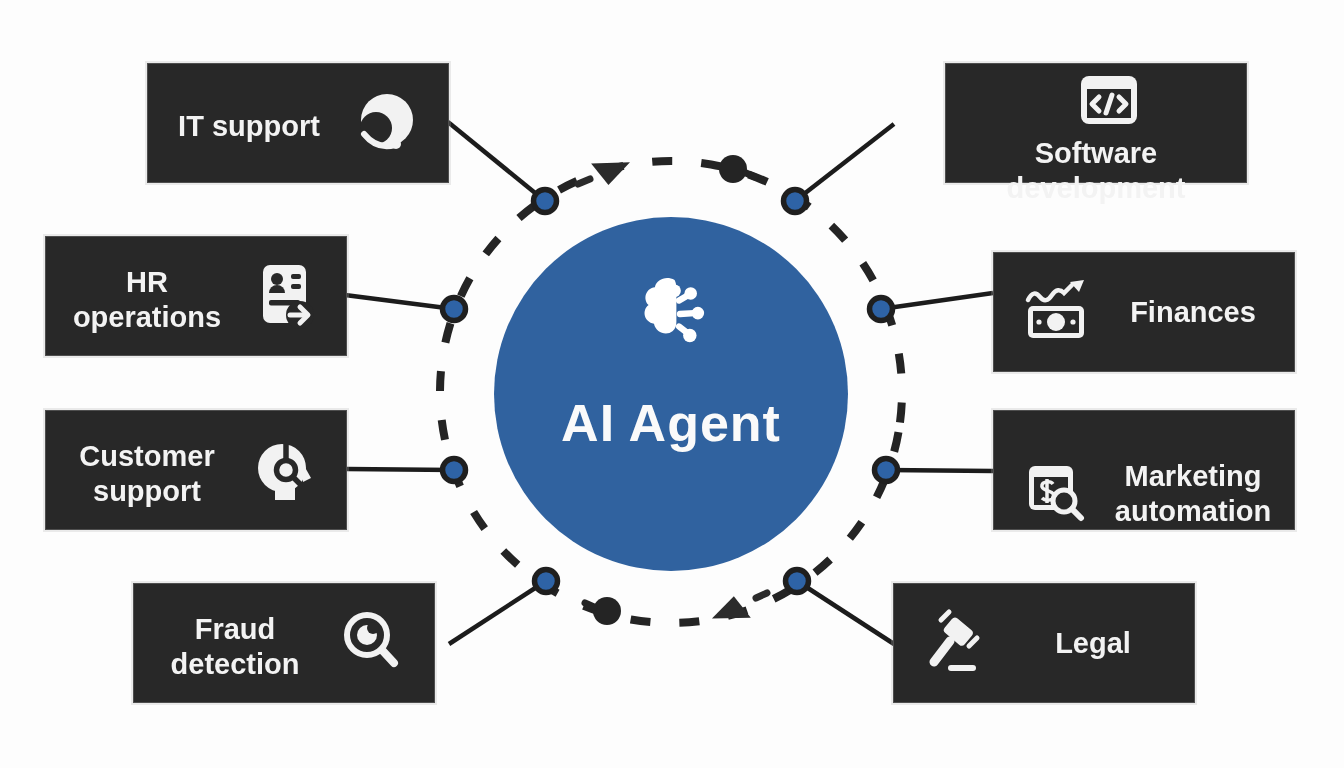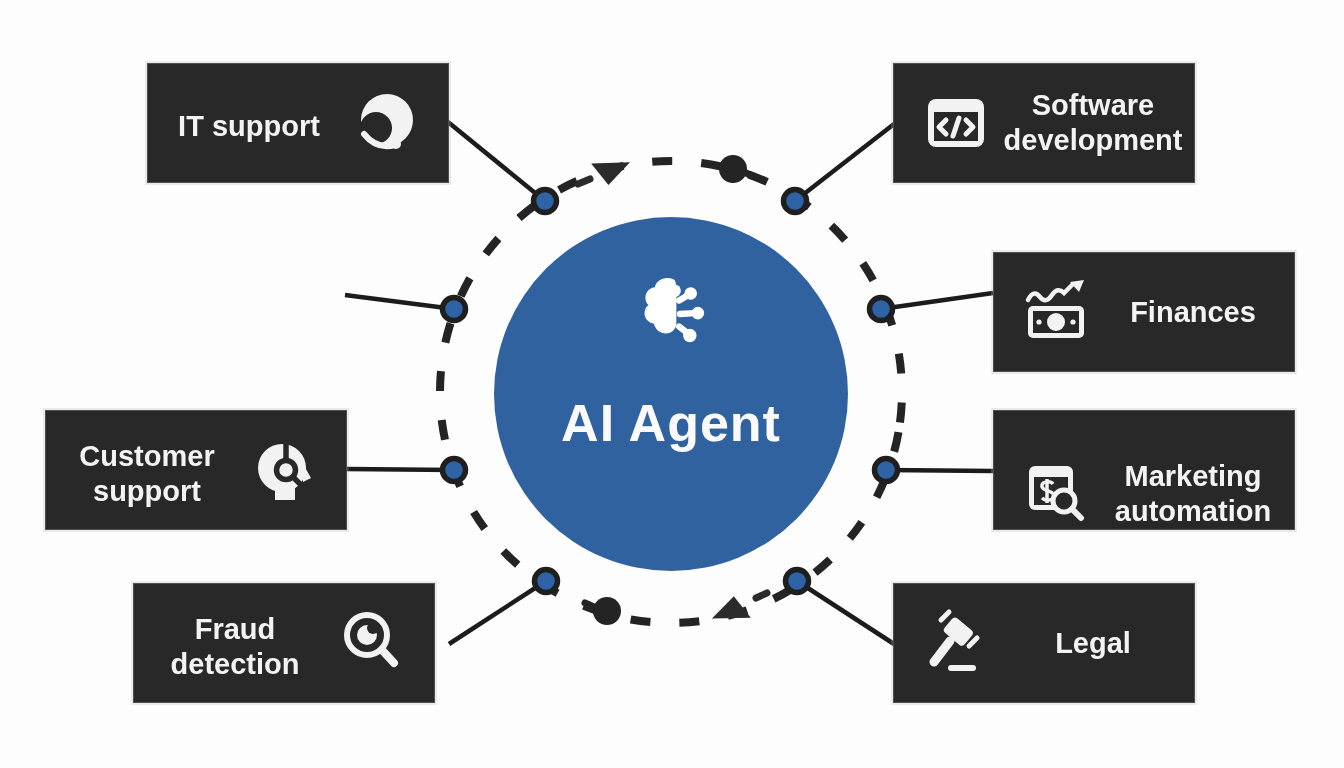--- a/index.html
+++ b/index.html
@@ -42,21 +42,21 @@
   .card-icon { width:72px; height:72px; flex:0 0 72px; }
   .card.left  .card-label { order:1;margin-top:7px; }
   .card.left  .card-icon  { order:2; margin-right:26px; }
   .card.right .card-icon  { order:1; margin-left:26px; }
   .card.right .card-label { order:2; }
 
   .pos-it { left:147px; top:63px;  }
   .pos-hr { left:45px;  top:236px; }
   .pos-cs { left:45px;  top:410px; }
   .pos-fd { left:133px; top:583px; }
-  .pos-sw { left:893px; top:63px;  }
+  .pos-sw { left:945px; top:63px;flex-direction:column;  }
   .pos-fi { left:993px; top:237px;margin-top:15px; }
   .pos-mk { left:993px; top:410px;align-items:flex-end; }
   .pos-lg { left:893px; top:583px; }
 </style>
 </head>
 <body>
 
 <div class="stage">
 
   <svg class="wires" viewBox="0 0 1344 768">
@@ -121,20 +121,35 @@
   <div class="card left pos-it">
     <div class="card-label">IT support</div>
     <svg class="card-icon" viewBox="0 0 72 72">
       <circle cx="37" cy="33" r="26" fill="#f2f2f2"></circle>
       <circle cx="26" cy="41" r="16" fill="#282828"></circle>
       <path d="M14,47 Q27,63 45,58" stroke="#f2f2f2" stroke-width="6" fill="none" stroke-linecap="round"></path>
       <circle cx="46" cy="57" r="5" fill="#f2f2f2"></circle>
     </svg>
   </div>
 
+  <div class="card left pos-hr">
+    <div class="card-label">HR
+operations</div>
+    <svg class="card-icon" viewBox="0 0 72 72">
+      <rect x="15" y="5" width="43" height="58" rx="7" fill="#f2f2f2"></rect>
+      <circle cx="29" cy="19" r="6" fill="#282828"></circle>
+      <path d="M21,33 a8,8 0 0 1 16,0 z" fill="#282828"></path>
+      <rect x="43" y="14" width="10" height="5" rx="2" fill="#282828"></rect>
+      <rect x="43" y="24" width="10" height="5" rx="2" fill="#282828"></rect>
+      <rect x="21" y="40" width="31" height="5.5" rx="2" fill="#282828"></rect>
+      <circle cx="52" cy="55" r="14" fill="#282828"></circle>
+      <line x1="42" y1="55" x2="58" y2="55" stroke="#f2f2f2" stroke-width="5" stroke-linecap="round"></line>
+      <path d="M52,47 l8,8 -8,8" stroke="#f2f2f2" stroke-width="5" fill="none" stroke-linecap="round" stroke-linejoin="round"></path>
+    </svg>
+  </div>
 
   <div class="card left pos-cs">
     <div class="card-label">Customer
 support</div>
     <svg class="card-icon" viewBox="0 0 72 72">
       <circle cx="34" cy="34" r="24" fill="#f2f2f2"></circle>
       <path d="M54,28 l9,16 -8,4 z" fill="#f2f2f2"></path>
       <path d="M27,52 h20 v14 h-20 z" fill="#f2f2f2"></path>
       <line x1="38" y1="7" x2="38" y2="27" stroke="#282828" stroke-width="5.5"></line>
       <circle cx="38" cy="36" r="9.5" fill="none" stroke="#282828" stroke-width="5.5"></circle>

